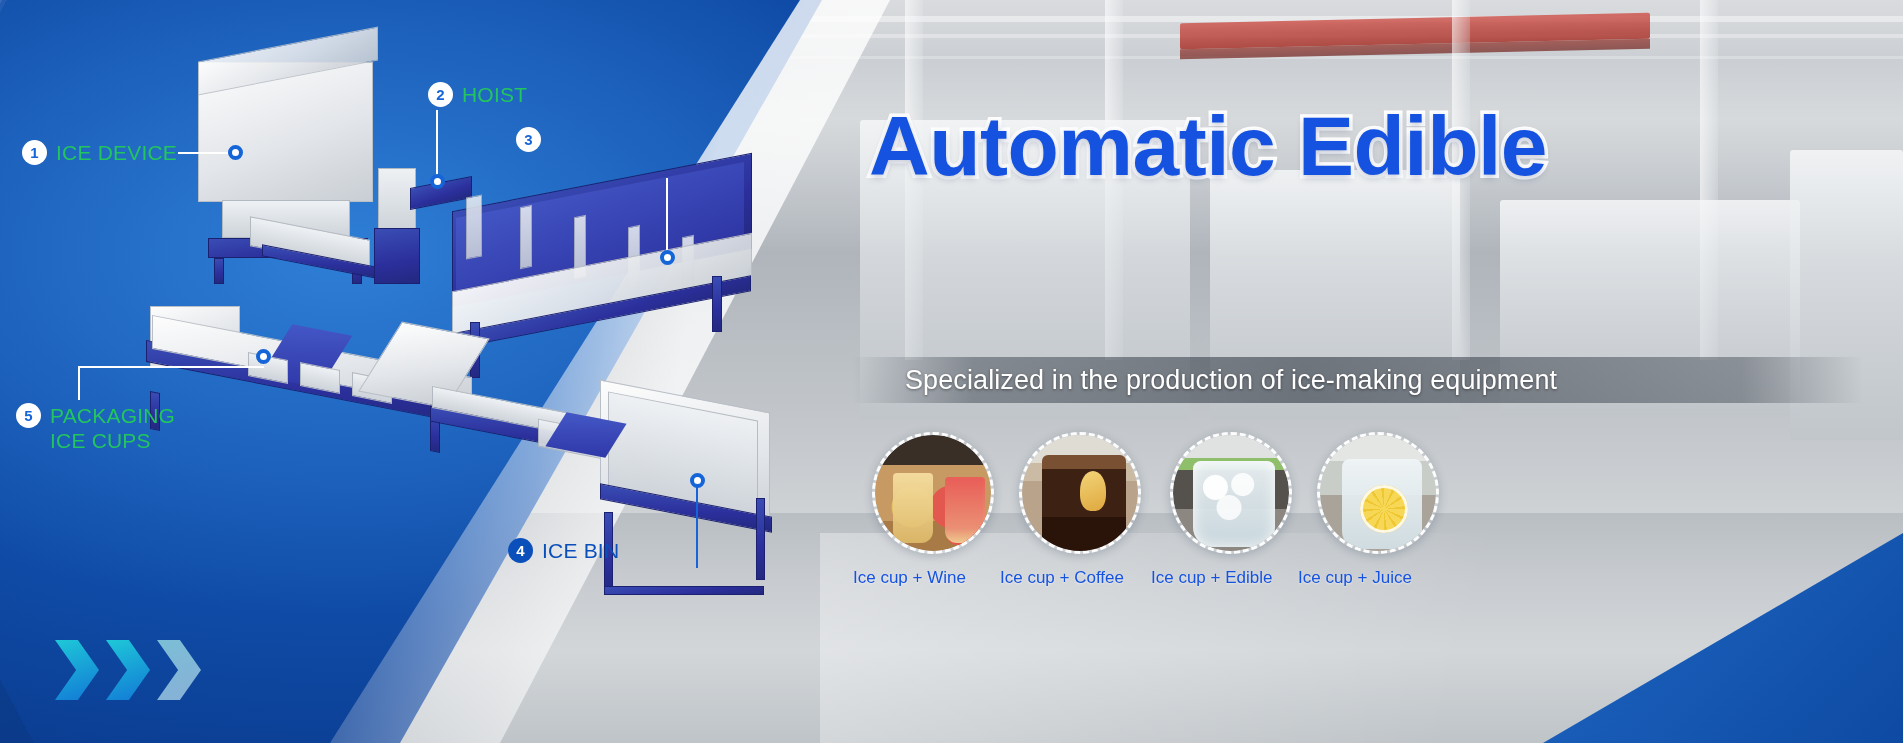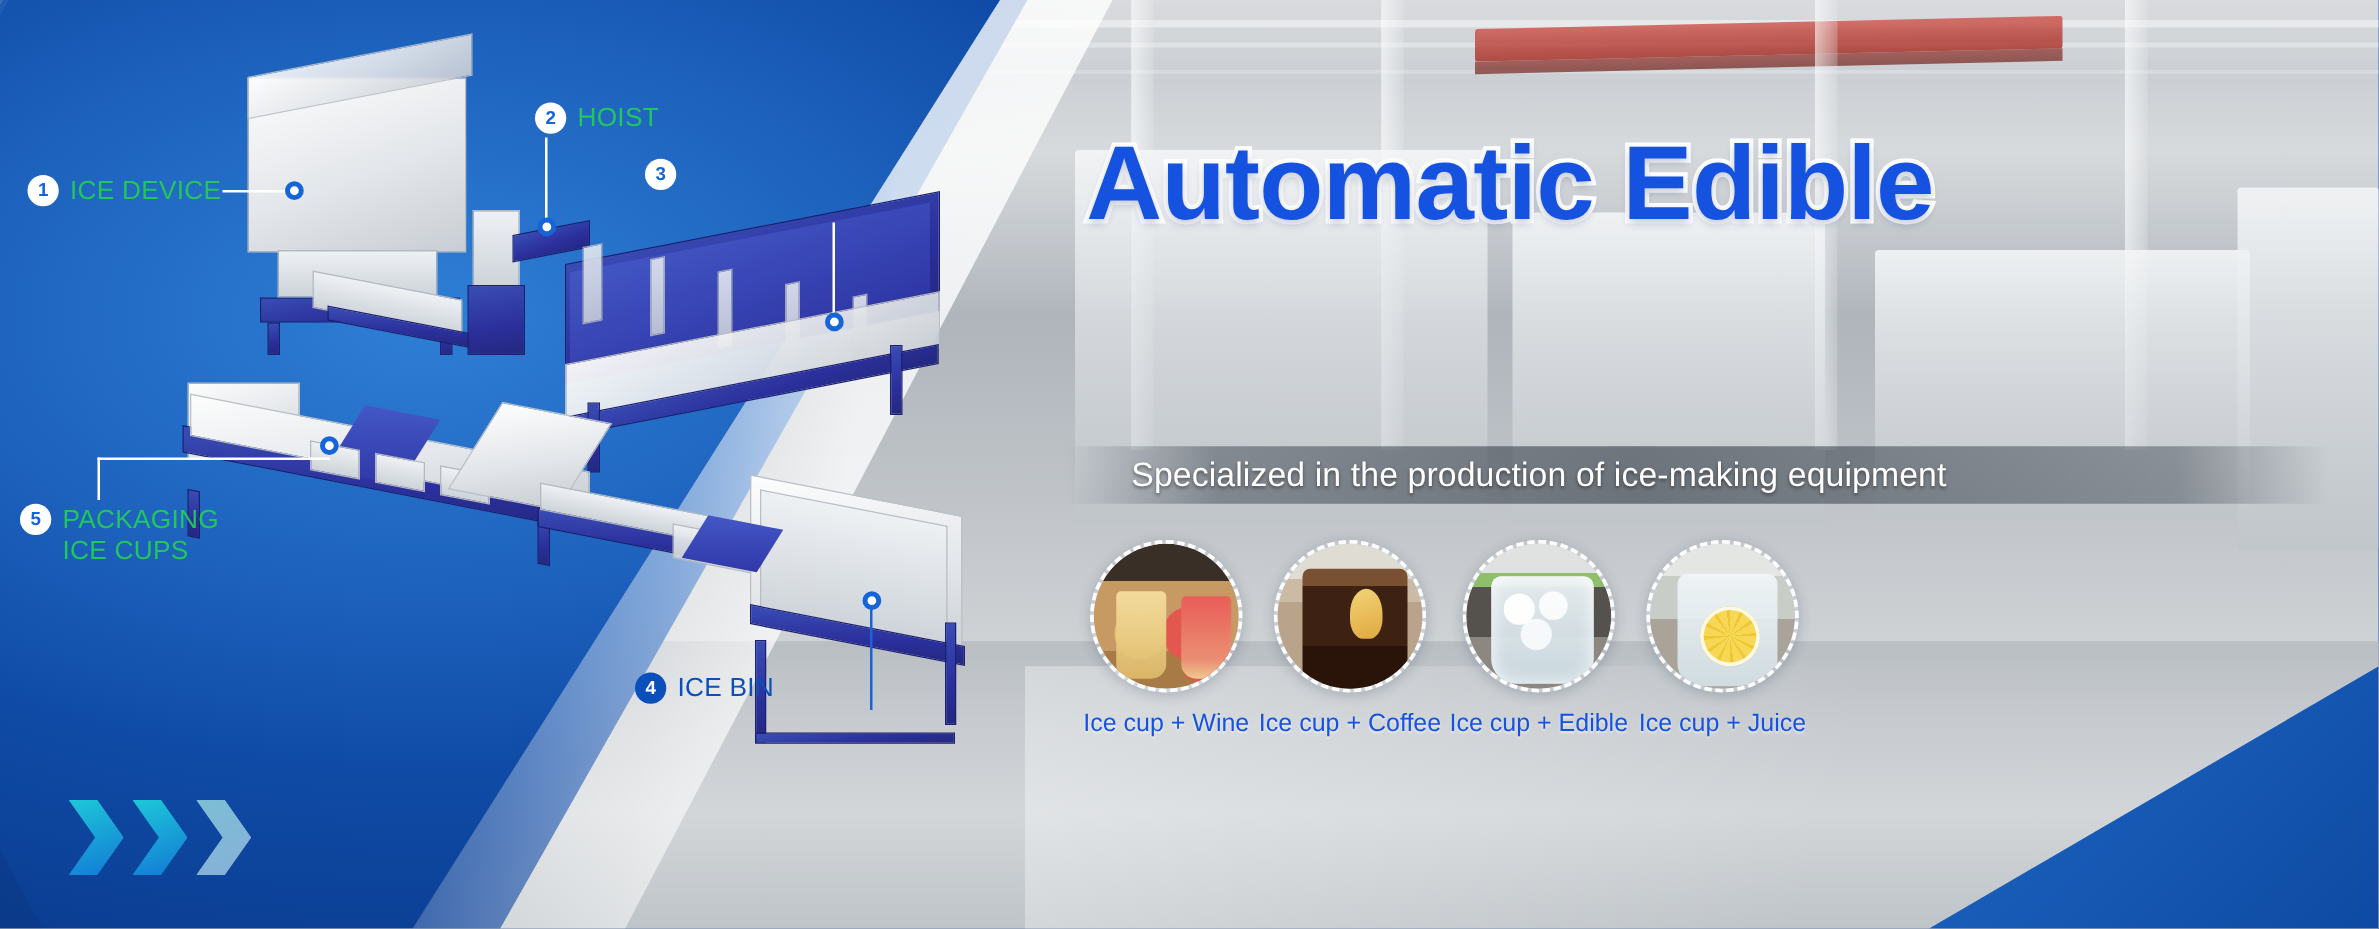--- a/index.html
+++ b/index.html
@@ -237,22 +237,22 @@
   }
   .ph-juice::before{
     content:""; position:absolute; left:40px; top:50px; width:48px; height:48px; z-index:2;
     border-radius:50%;
     background:
       repeating-conic-gradient(from 0deg, #f6d856 0 22deg, #efc733 22deg 30deg),
       #f3d04a;
     box-shadow:0 0 0 3px rgba(255,255,255,.85) inset;
   }
   .pcaption {
-    position:absolute; top:136px; width:160px; text-align:center;
-    font-size:20px; color:#1552e0; font-weight:normal;
+    position:absolute; top:136px; width:160px; 
+    font-size:17px; color:#1552e0; font-weight:normal;
     font-family:"Liberation Sans Narrow","Liberation Sans", sans-serif;
     text-shadow:0 1px 2px rgba(255,255,255,.6);
     white-space:nowrap;
   }
 </style>
 </head>
 <body>
 
 <div class="banner">
 

